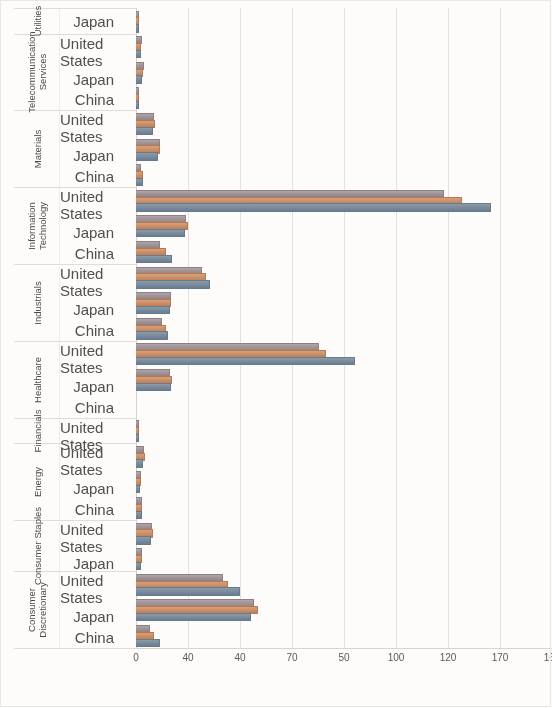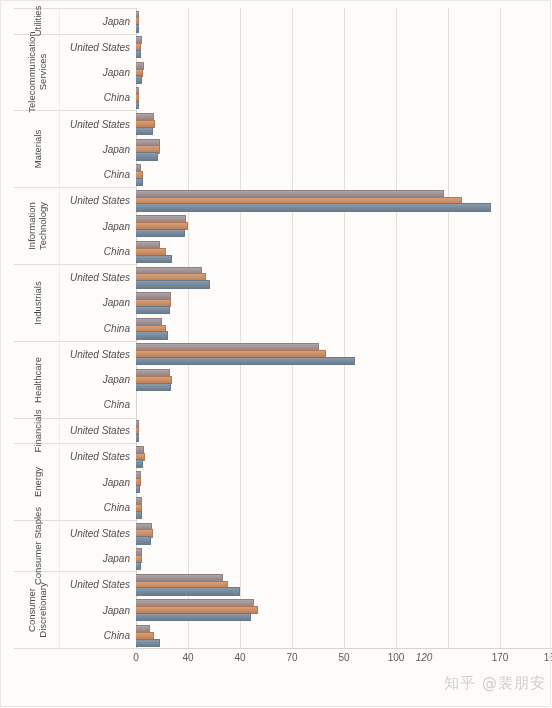--- a/index.html
+++ b/index.html
@@ -92,25 +92,24 @@
   .rows {
     flex: 1 1 auto;
     display: flex;
     flex-direction: column;
   }
   .cat-row {
     flex: 1 1 0;
     display: flex;
     align-items: center;
     justify-content: flex-end;
-    padding-right: 6px;
+    padding-right: 22px;
     box-sizing: border-box;
-    font-size: 10px;
+    font-size: 15px;
     color: #4f4f4f;
-    font-style: italic;
   }
 
   
   .bars-layer {
     position: absolute;
     left: 136px;
     top: 8px;
     width: 416px;
     height: 640px;
     pointer-events: none;
@@ -441,22 +440,21 @@
       </div>
     </div>
 
   <div id="x-ticks">
       <div class="x-tick" style="left: 136px;">0</div>
       <div class="x-tick" style="left: 188px;">40</div>
       <div class="x-tick" style="left: 240px;">40</div>
       <div class="x-tick" style="left: 292px;">70</div>
       <div class="x-tick" style="left: 344px;">50</div>
       <div class="x-tick" style="left: 396px;">100</div>
-      <div class="x-tick" style="left: 424px; font-style: italic;">120</div>
+      <div class="x-tick" style="left: 448px;">120</div>
       <div class="x-tick" style="left: 500px;">170</div>
       <div class="x-tick" style="left: 552px;">160</div>
     </div>
 
 
-  <div class="watermark">知乎 @裴朋安</div>
 
   <div class="outer-frame"></div>
 </div>
 
 </body></html>

